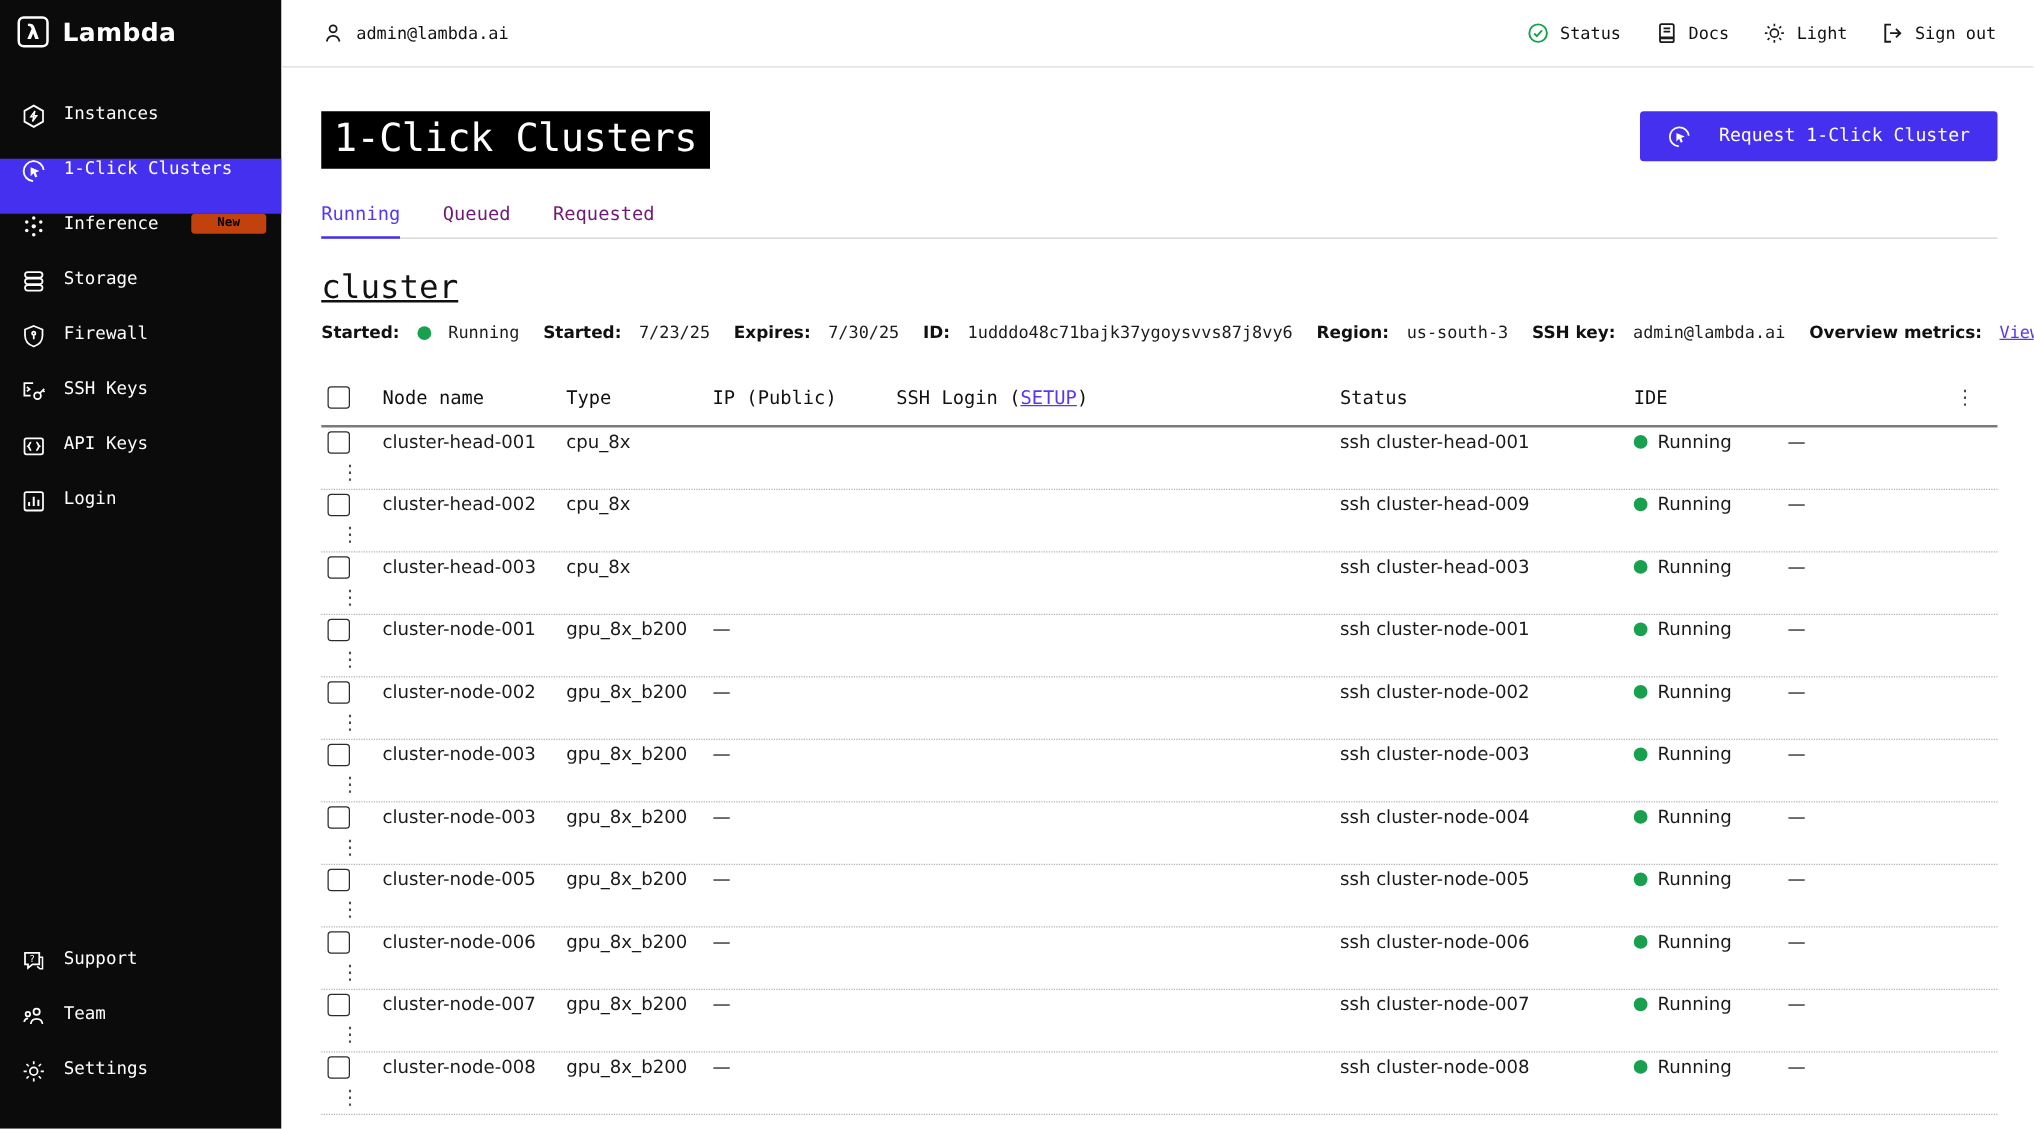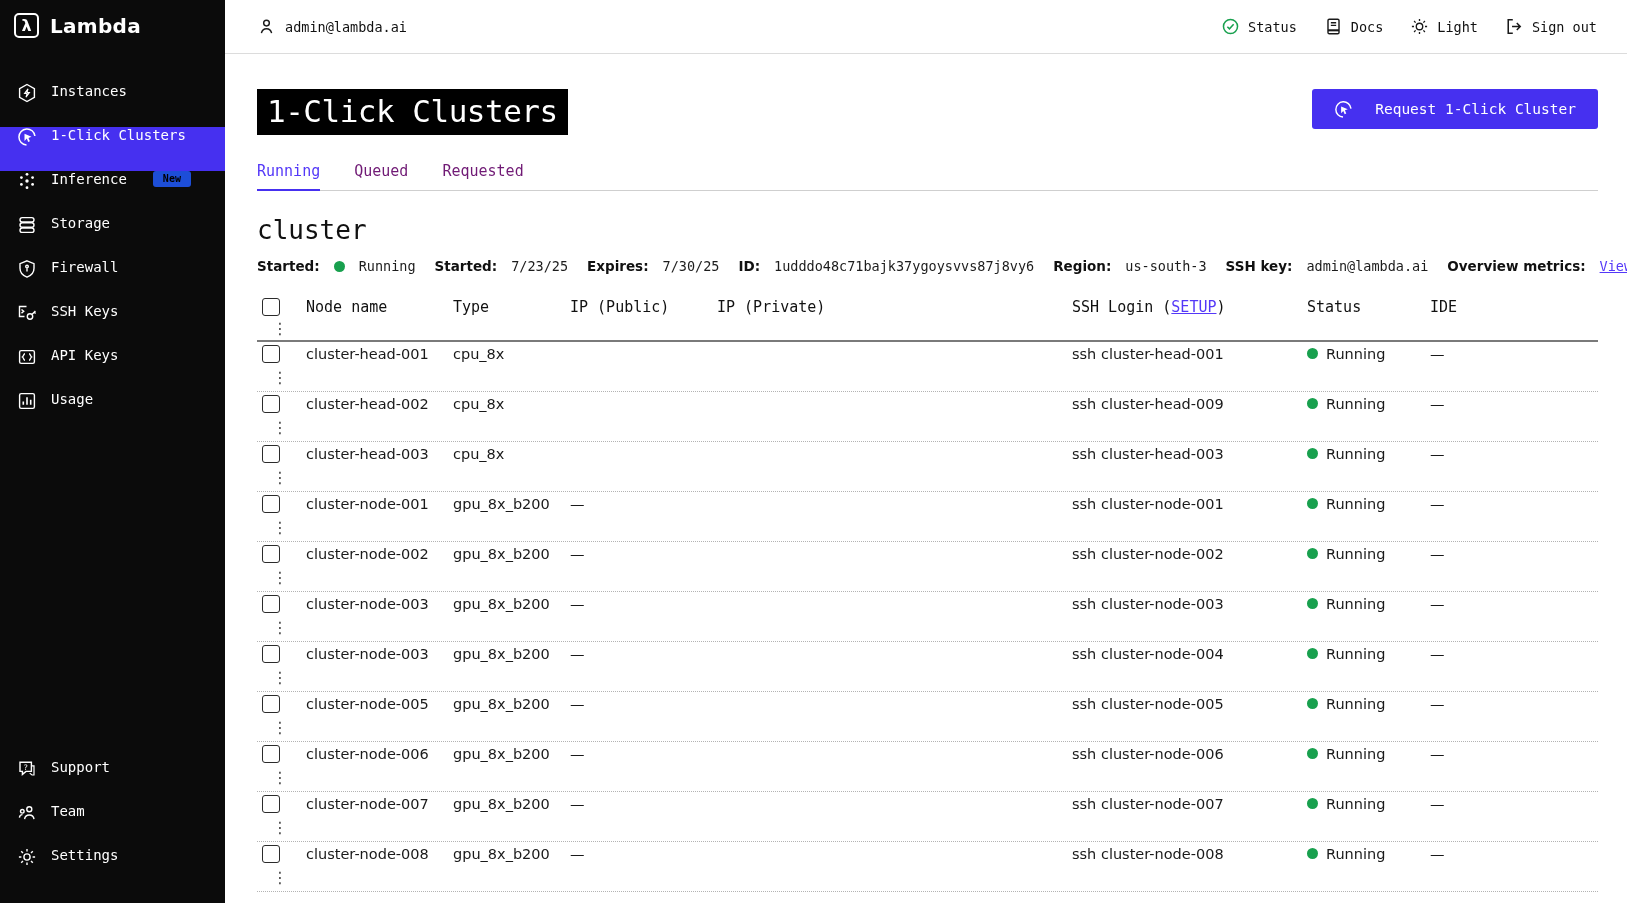--- a/index.html
+++ b/index.html
@@ -30,22 +30,22 @@
   }
   .logo-text{font-family:"DejaVu Sans","Liberation Sans",sans-serif;font-weight:bold;font-size:20px;letter-spacing:.3px;}
   .nav{margin-top:32px;}
   .nav-item{
     display:flex;align-items:flex-start;gap:14px;height:44px;padding:0 17px;
     font-size:14px;cursor:pointer;white-space:nowrap;
   }
   .nav-item .ic{width:20px;height:20px;flex-shrink:0;color:#fff;}
   .nav-item.active{background:var(--accent);}
   .badge-new{
-    background:#1d4ed8;color:#000;font-size:10px;font-weight:bold;
-    padding:3px 10px;border-radius:3px;margin-left:12px;line-height:1;
+    background:#c2410c;color:#000;font-size:10px;font-weight:bold;
+    padding:3px 21px;border-radius:3px;margin-left:12px;line-height:1;
   }
   .nav-footer{margin-top:auto;padding-bottom:12px;}
 
   
   .main{flex:1;display:flex;flex-direction:column;min-width:0;}
   .topbar{
     height:54px;border-bottom:1px solid #dcdcdc;flex-shrink:0;
     display:flex;align-items:center;justify-content:space-between;
     padding:0 30px 0 32px;font-size:13.5px;
   }
@@ -191,21 +191,21 @@
       </span>
       <span>API Keys</span>
     </div>
     <div class="nav-item">
       <span class="ic">
         <svg viewBox="0 0 20 20" fill="none" stroke="currentColor" stroke-width="1.4">
             <rect x="2.6" y="2.6" width="14.8" height="14.8" rx="1.6"></rect>
             <path d="M6.3 13.8v-3.3M10 13.8V6.3M13.7 13.8V8.8" stroke-width="1.6"></path>
           </svg>
       </span>
-      <span>Usage</span>
+      <span>Login</span>
     </div>
   </nav>
 
   <nav class="nav nav-footer">
     <div class="nav-item">
       <span class="ic">
         <svg viewBox="0 0 20 20" fill="none" stroke="currentColor" stroke-width="1.4">
             <path d="M3 3.2h11.4v9.2H9l-3.6 3v-3H3z"></path>
             <path d="M14.4 6.8h2.6v9.2h-2l-2.3-1.9" stroke-width="1.2"></path>
             <text x="6.4" y="10.6" font-size="7.5" fill="currentColor" stroke="none" font-family="DejaVu Sans Mono, monospace">?</text>
@@ -303,21 +303,21 @@
         <span>Request 1-Click Cluster</span>
       </button>
     </div>
 
     <div class="tabs">
       <div class="tab active">Running</div>
       <div class="tab">Queued</div>
       <div class="tab">Requested</div>
     </div>
 
-    <h2 class="cluster-name" style="margin:24px 0 0;">cluster</h2>
+    <h2 class="cluster-name" style="margin:24px 0 0;text-decoration:underline;">cluster</h2>
 
     <div class="meta-row">
       <span class="meta-item">
         <span class="meta-label">Started:</span>
         <span class="status-dot"></span>
         <span class="meta-value">Running</span>
       </span>
       <span class="meta-item">
         <span class="meta-label">Started:</span>
         <span class="meta-value">7/23/25</span>
@@ -345,21 +345,20 @@
     </div>
 
     <div class="table">
       <div class="trow thead">
         <div>
             <div class="checkbox"></div>
           </div>
         <div>Node name</div>
         <div>Type</div>
         <div>IP (Public)</div>
-        <div>IP (Private)</div>
         <div><span>SSH Login (</span><a class="plink">SETUP</a><span>)</span></div>
         <div>Status</div>
         <div>IDE</div>
         <div class="kebab">⋮</div>
       </div>
 
       <div class="trow row">
         <div>
             <div class="checkbox"></div>
           </div>

